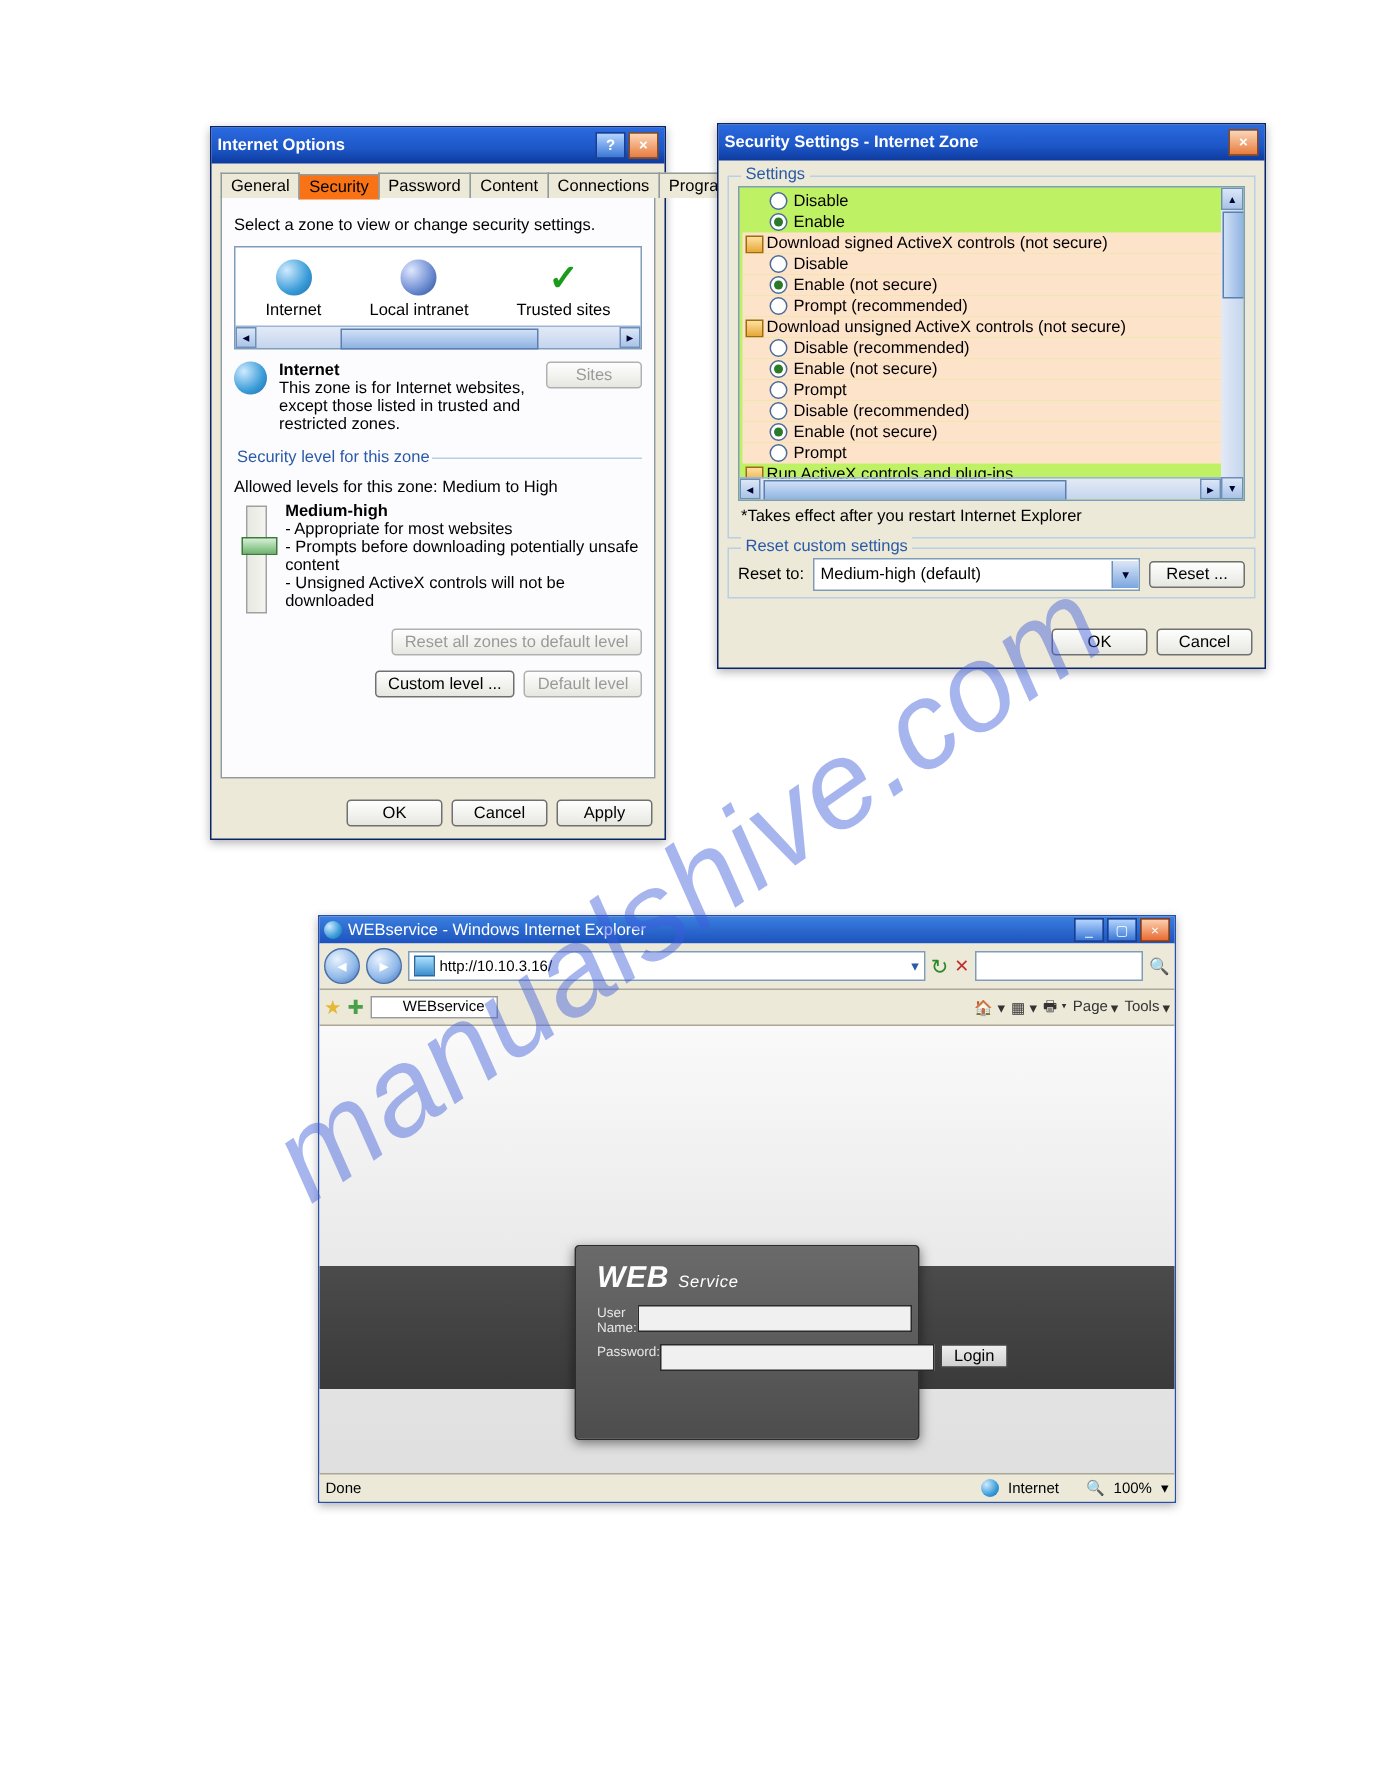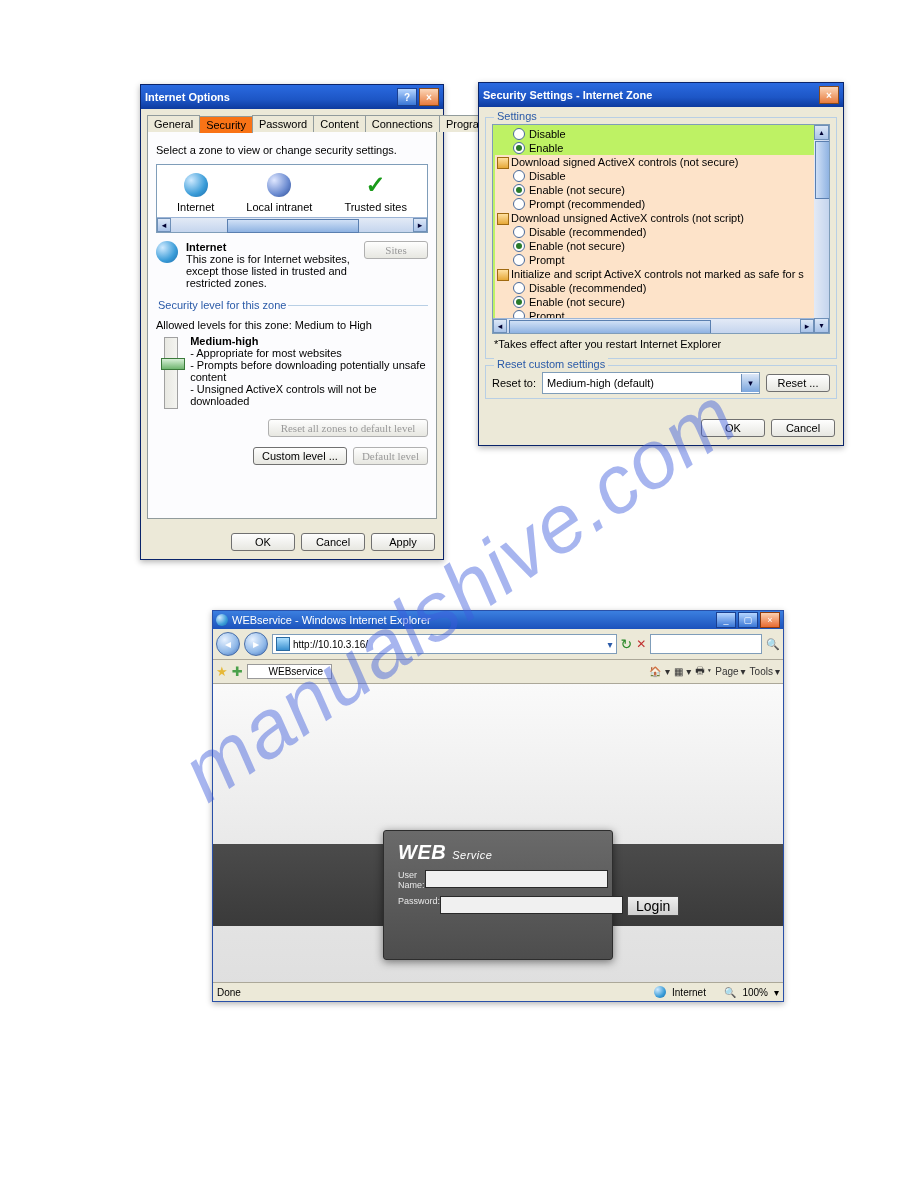--- a/index.html
+++ b/index.html
@@ -28,21 +28,21 @@
   .intranet { width:24px; height:24px; border-radius:50%; background:radial-gradient(circle at 30% 30%, #dfe7ff, #6a8ad0 60%, #2a4a90); position:relative; }
   .check { color:#1a9b1a; font-size:24px; font-weight:bold; }
   .hscroll { background:linear-gradient(#e3eaf6,#c5d5ee); height:14px; border-top:1px solid #9db5d6; position:relative; margin:4px -4px 0; }
   .hscroll .arrow { position:absolute; top:0; width:14px; height:14px; background:linear-gradient(#dce7f7,#a9c3e8); border:1px solid #6e8fb8; box-sizing:border-box; display:flex; align-items:center; justify-content:center; font-size:9px; color:#003; }
   .hscroll .arrow.l{left:0;} .hscroll .arrow.r{right:0;}
   .hscroll .thumb { position:absolute; top:1px; left:70px; width:130px; height:12px; background:linear-gradient(#d0e0f6,#8fb3e2); border:1px solid #5a7fb0; }
   .descrow { display:flex; gap:8px; margin-top:8px; }
   .descrow .txt { font-size:11px; }
   .descrow b{font-weight:bold;}
   .btnxp { background:linear-gradient(#fefefe,#e7e7e1); border:1px solid #707070; padding:2px 8px; font-size:11px; border-radius:3px; min-width:64px; text-align:center; }
-  .btnxp.disabled { color:#9a9a9a; border-color:#b0b0b0;font-family:Liberation Serif, serif; }
+  .btnxp.disabled { color:#9a9a9a; border-color:#b0b0b0; }
   fieldset.sec { border:1px solid #b8cfe5; border-left:none; border-right:none; border-bottom:none; margin:10px 0 0; padding:8px 0 0; }
   fieldset.sec legend { color:#2a5aa8; padding:0 2px; }
   .slider { display:flex; gap:8px; margin-top:4px; }
   .slidertrack { width:14px; height:70px; background:linear-gradient(90deg,#e8e8e2,#f4f4f0); border:1px solid #a0a0a0; position:relative; margin:2px 4px 0 8px; }
   .sliderthumb { position:absolute; left:-4px; top:20px; width:22px; height:10px; background:linear-gradient(#d7f0d7,#6fb56f); border:1px solid #3a7a3a; }
   .secbtns { display:flex; justify-content:flex-end; gap:6px; margin-top:10px; }
   .dlgfoot { display:flex; justify-content:flex-end; gap:6px; padding:8px; }
   
   .group { border:1px solid #b8cfe5; margin:4px 0 6px; padding:6px 6px 4px; position:relative; }
   .group > .gl { position:absolute; top:-8px; left:8px; background:#ece9d8; padding:0 3px; color:#2a5aa8; }
@@ -79,21 +79,21 @@
   .tools { margin-left:auto; display:flex; gap:4px; align-items:center; color:#333; }
   .tools .ti { display:flex; align-items:center; gap:2px; }
   .pagearea { position:relative; height:316px; background:linear-gradient(#fafafa,#e6e6e6 60%, #dedede); }
   .band { position:absolute; top:160px; left:0; right:0; height:82px; background:linear-gradient(#4b4b4b,#3a3a3a); }
   .loginbox { position:absolute; top:146px; left:50%; transform:translateX(-50%); width:200px; height:110px; background:linear-gradient(#6a6a6a,#4d4d4d); border:1px solid #2d2d2d; border-radius:3px; padding:10px 14px 8px; color:#e8e8e8; box-shadow:0 2px 8px rgba(0,0,0,.5); }
   .logo { font-style:italic; font-weight:bold; font-size:20px; color:#fff; letter-spacing:.5px; }
   .logo .thin{ font-size:11px; font-weight:normal; }
   .frow { display:flex; align-items:flex-start; margin-top:6px; font-size:9px; }
   .frow label{ width:50px; }
   .frow input[type=text], .frow input[type=password] { flex:1; height:14px; border:1px solid #2a2a2a; background:#f0f0f0; }
-  .loginbtn { background:linear-gradient(#efefef,#cfcfcf); border:1px solid #444; font-size:14px; padding:1px 8px; margin-left:4px; }
+  .loginbtn { background:linear-gradient(#efefef,#cfcfcf); border:1px solid #444; font-size:11px; padding:1px 8px; margin-left:4px; }
   .statusbar { position:absolute; bottom:0; left:0; right:0; height:18px; background:#ece9d8; border-top:1px solid #aca899; font-size:10px; display:flex; align-items:center; padding:0 4px; gap:6px; }
   .statusbar .sp{flex:1;}
   .smicon{width:12px;height:12px;display:inline-block;}
   .smglobe{border-radius:50%; background:radial-gradient(circle at 30% 30%, #cfeaff, #3a9cd8 60%, #1a6aa8);}
   .star{color:#e6b838; font-size:13px;}
 </style>
 </head>
 <body>
 
 <div class="wrap">
@@ -194,25 +194,24 @@
       <div class="group">
         <span class="gl">Settings</span>
         <div class="listbox">
           <div class="listinner" id="settings-list">
               <div class="opt"><span class="radio"></span><span>Disable</span></div>
               <div class="opt"><span class="radio sel"></span><span>Enable</span></div>
               <div class="node hl"><span class="cube"></span><span>Download signed ActiveX controls (not secure)</span></div>
               <div class="opt hl"><span class="radio"></span><span>Disable</span></div>
               <div class="opt hl"><span class="radio sel"></span><span>Enable (not secure)</span></div>
               <div class="opt hl"><span class="radio"></span><span>Prompt (recommended)</span></div>
-              <div class="node hl"><span class="cube"></span><span>Download unsigned ActiveX controls (not script)</span></div>
+              <div class="node hl"><span class="cube"></span><span>Download unsigned ActiveX controls (not secure)</span></div>
               <div class="opt hl"><span class="radio"></span><span>Disable (recommended)</span></div>
               <div class="opt hl"><span class="radio sel"></span><span>Enable (not secure)</span></div>
               <div class="opt hl"><span class="radio"></span><span>Prompt</span></div>
-              <div class="node hl"><span class="cube"></span><span>Initialize and script ActiveX controls not marked as safe for s</span></div>
               <div class="opt hl"><span class="radio"></span><span>Disable (recommended)</span></div>
               <div class="opt hl"><span class="radio sel"></span><span>Enable (not secure)</span></div>
               <div class="opt hl"><span class="radio"></span><span>Prompt</span></div>
               <div class="node"><span class="cube"></span><span>Run ActiveX controls and plug-ins</span></div>
             </div>
           <div class="vscroll">
             <div class="arrow u">▴</div>
             <div class="thumb"></div>
             <div class="arrow d">▾</div>
           </div>

